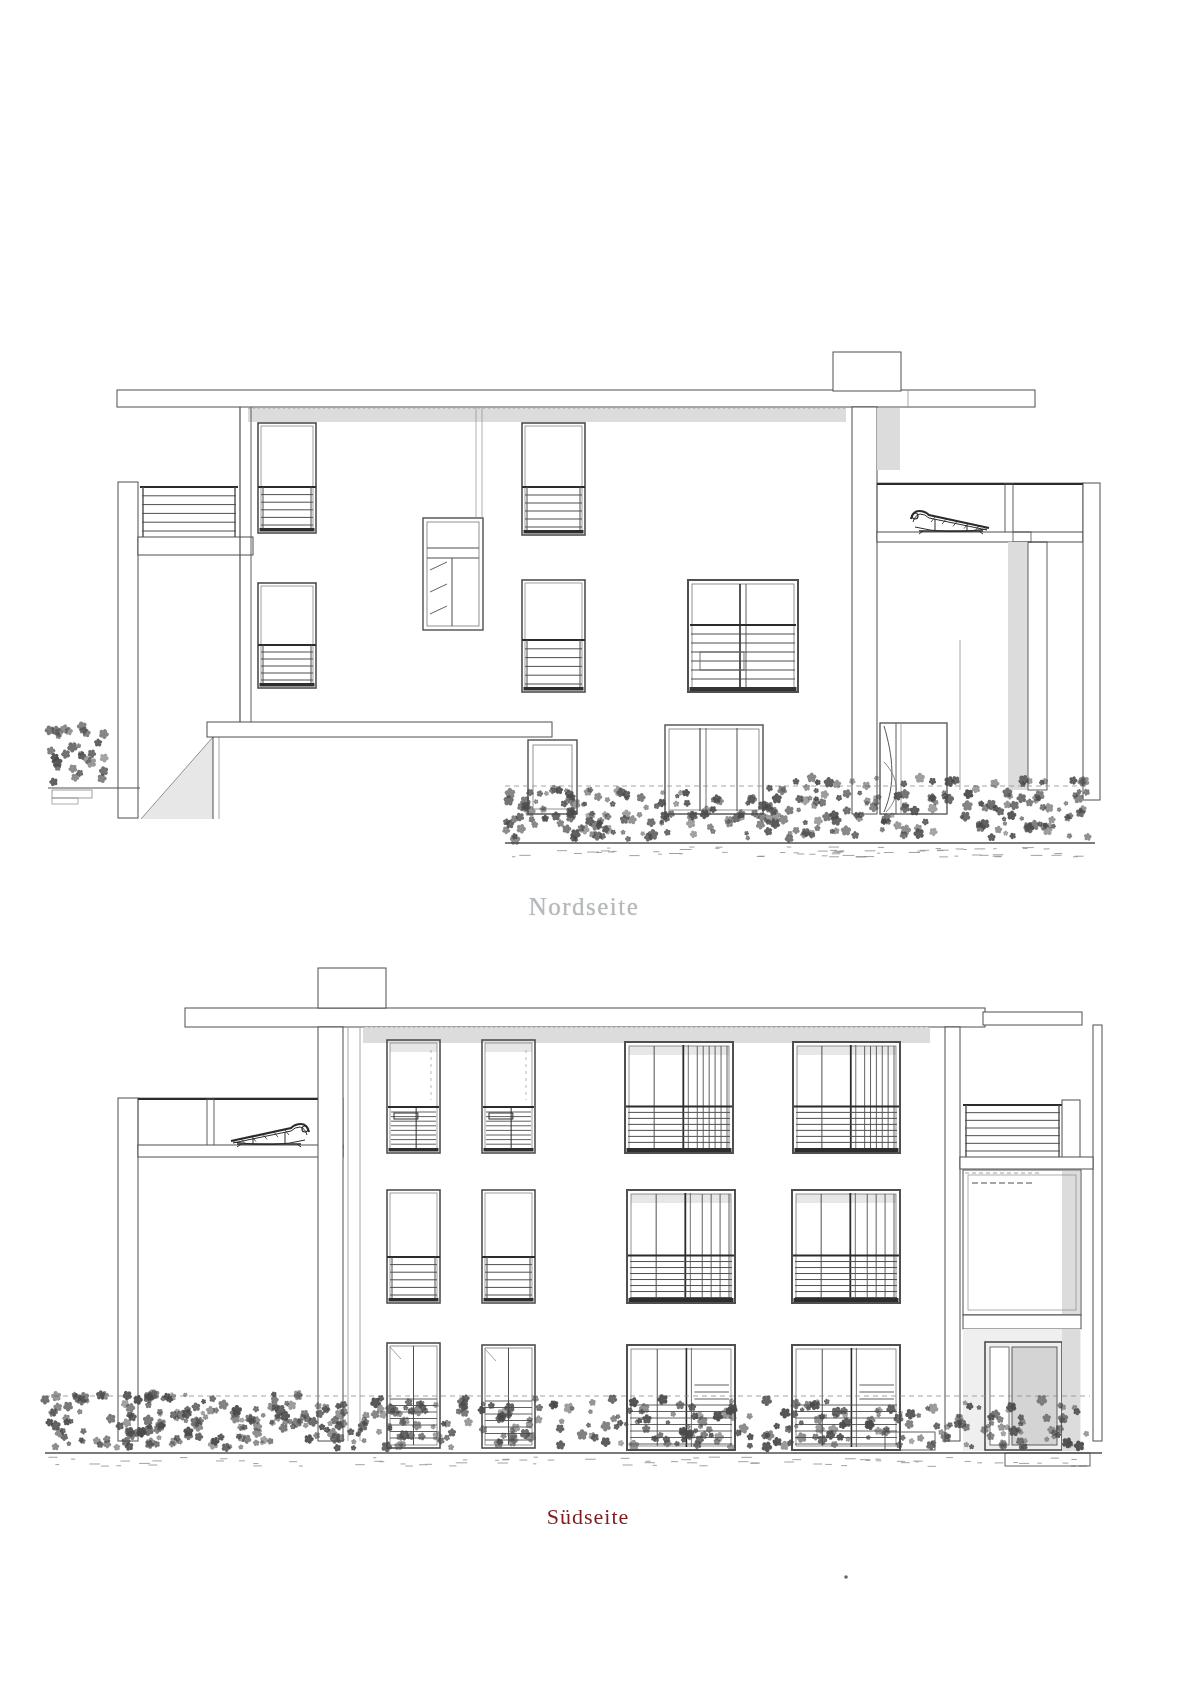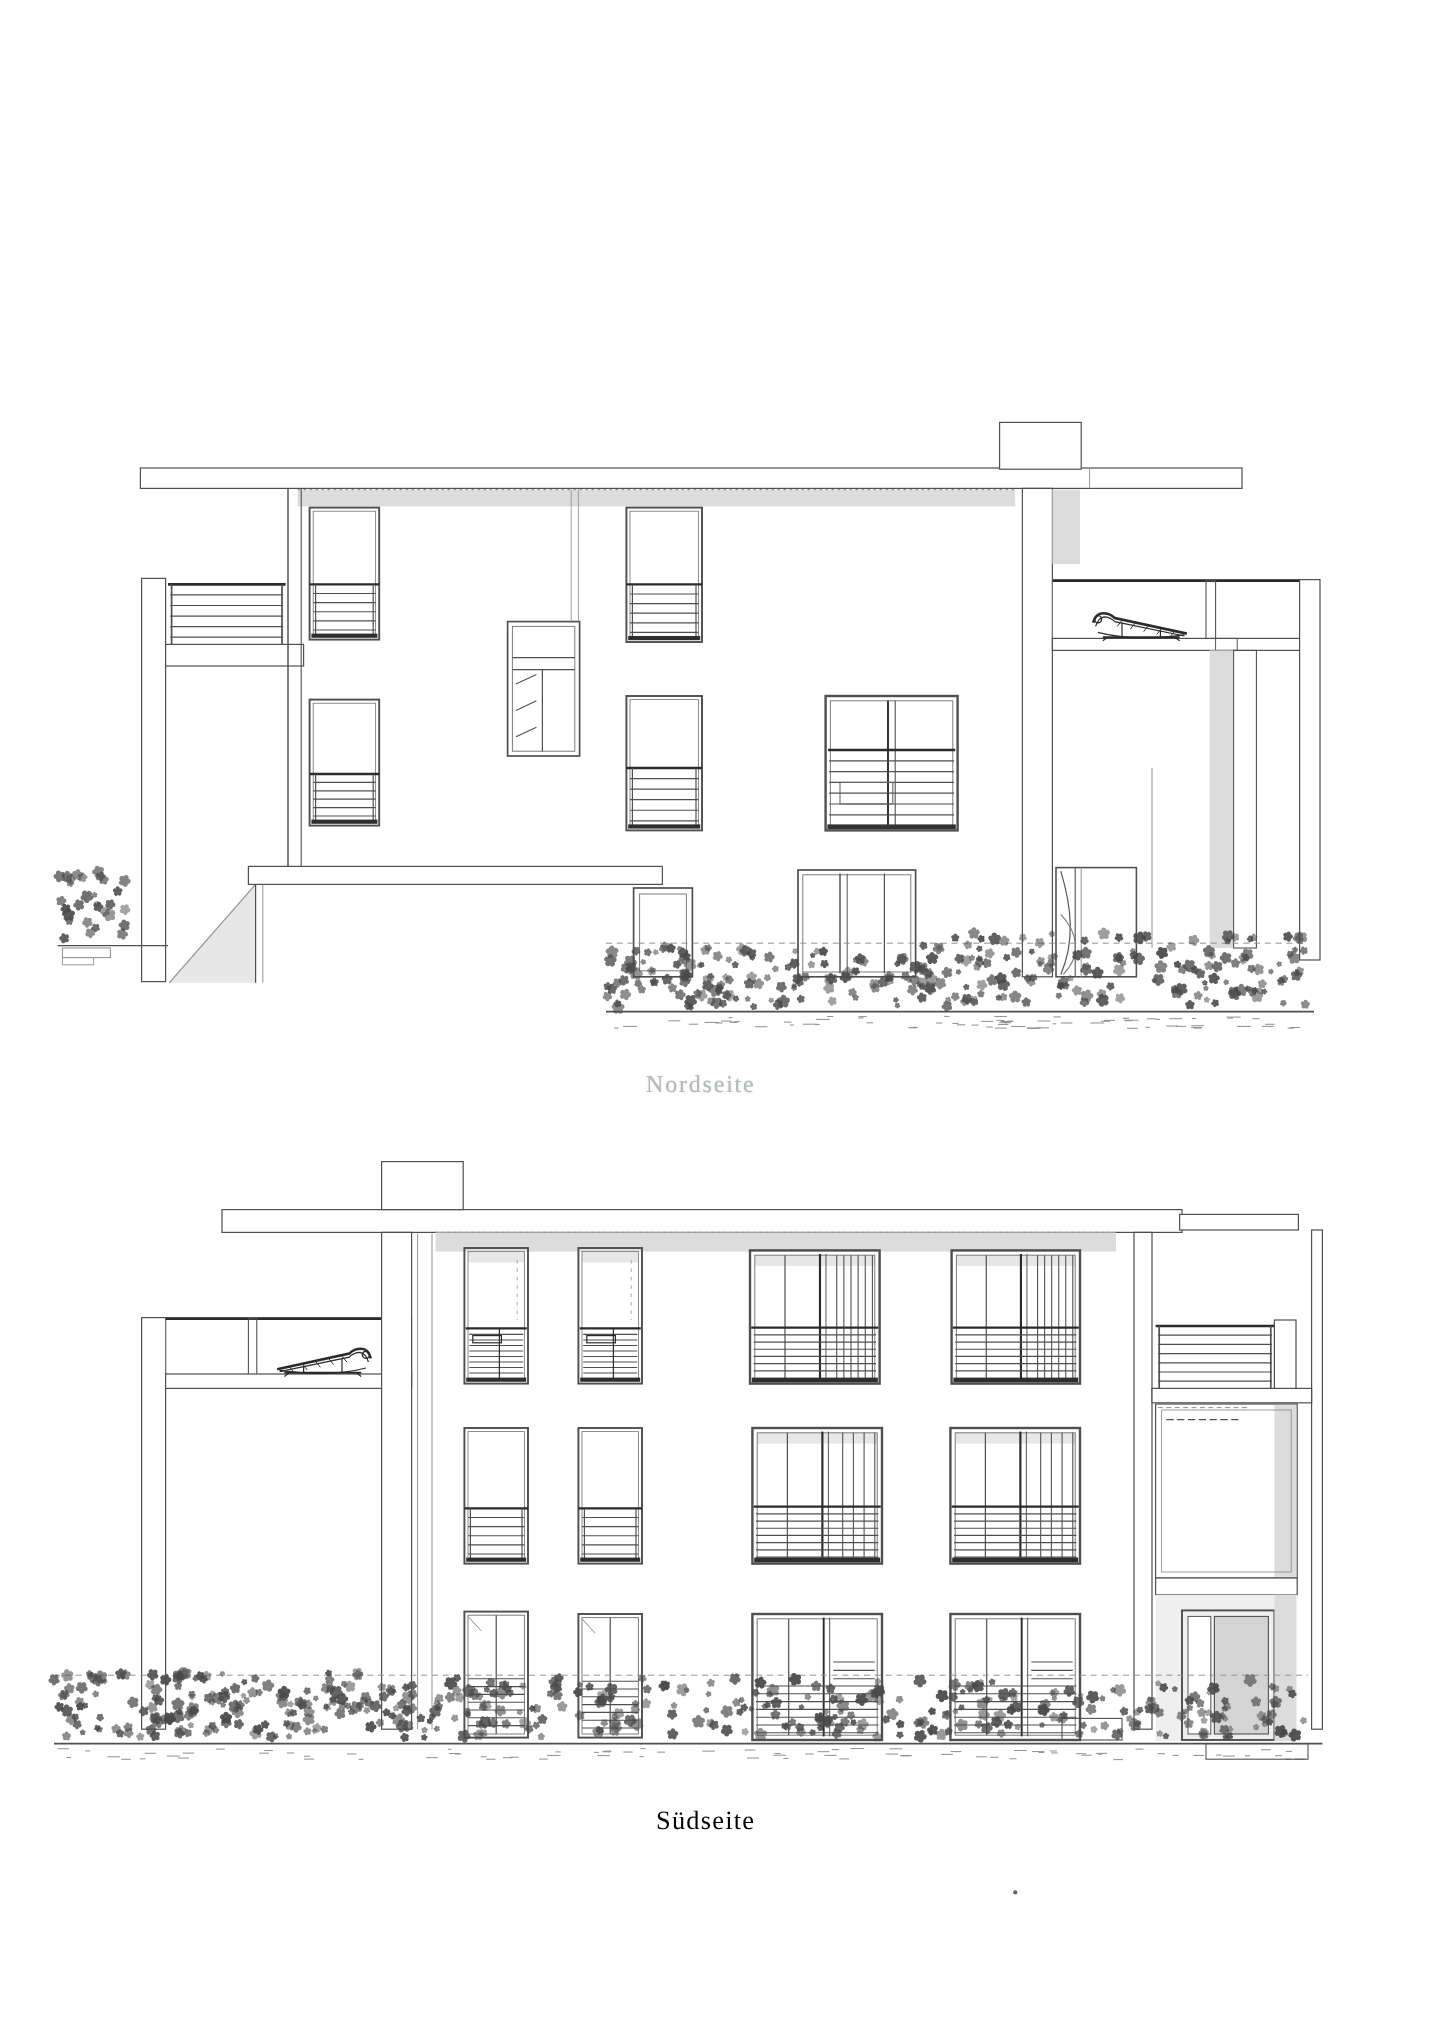--- a/index.html
+++ b/index.html
@@ -1,20 +1,20 @@
 <!DOCTYPE html>
 <html><head>
 <meta charset="utf-8">
 <style>
   html,body{margin:0;padding:0;background:#fff;}
   .page{position:relative;width:1202px;height:1700px;background:#ffffff;overflow:hidden;
         font-family:"Liberation Serif", serif;}
   svg{position:absolute;left:0;top:0;}
   .caption{position:absolute;width:200px;text-align:center;user-select:none;}
-  .caption-top{left:484px;top:893px;font-size:20px;letter-spacing:1.5px;
+  .caption-top{left:484px;top:893px;font-size:25px;letter-spacing:1.5px;
                text-shadow:0 0 1px rgba(170,175,178,.7);}
   .caption-bottom{left:488px;top:1504px;font-size:22px;letter-spacing:1px;}
 </style>
 </head>
 <body>
 
 <div class="page">
   <svg id="drw" width="1202" height="1700" viewBox="0 0 1202 1700">
       <defs>
         <g id="flp">
@@ -1422,14 +1422,14 @@
             <use href="#flp" xlink:href="#flp" transform="translate(1018.3 1429.9) scale(0.90) rotate(139)" fill="#4a4a4a" opacity="0.68"></use>
             <use href="#flp" xlink:href="#flp" transform="translate(927.6 1408.3) scale(0.71) rotate(189)" fill="#4a4a4a" opacity="0.78"></use>
             <use href="#flp" xlink:href="#flp" transform="translate(1013.8 1431.1) scale(1.49) rotate(130)" fill="#4a4a4a" opacity="0.86"></use>
             <use href="#flp" xlink:href="#flp" transform="translate(1057.9 1434.9) scale(0.92) rotate(279)" fill="#4a4a4a" opacity="0.90"></use>
           </g>
         </g>
       </g>
       <circle cx="846" cy="1577" r="1.8" fill="#4a4a4a" opacity="0.85"></circle>
     </svg>
   <div class="caption caption-top" style="color: rgb(181, 185, 187);">Nordseite</div>
-  <div class="caption caption-bottom" style="color: #000000;">Südseite</div>
+  <div class="caption caption-bottom" style="color: #7f1d1d;">Südseite</div>
 </div>
 
 </body></html>

